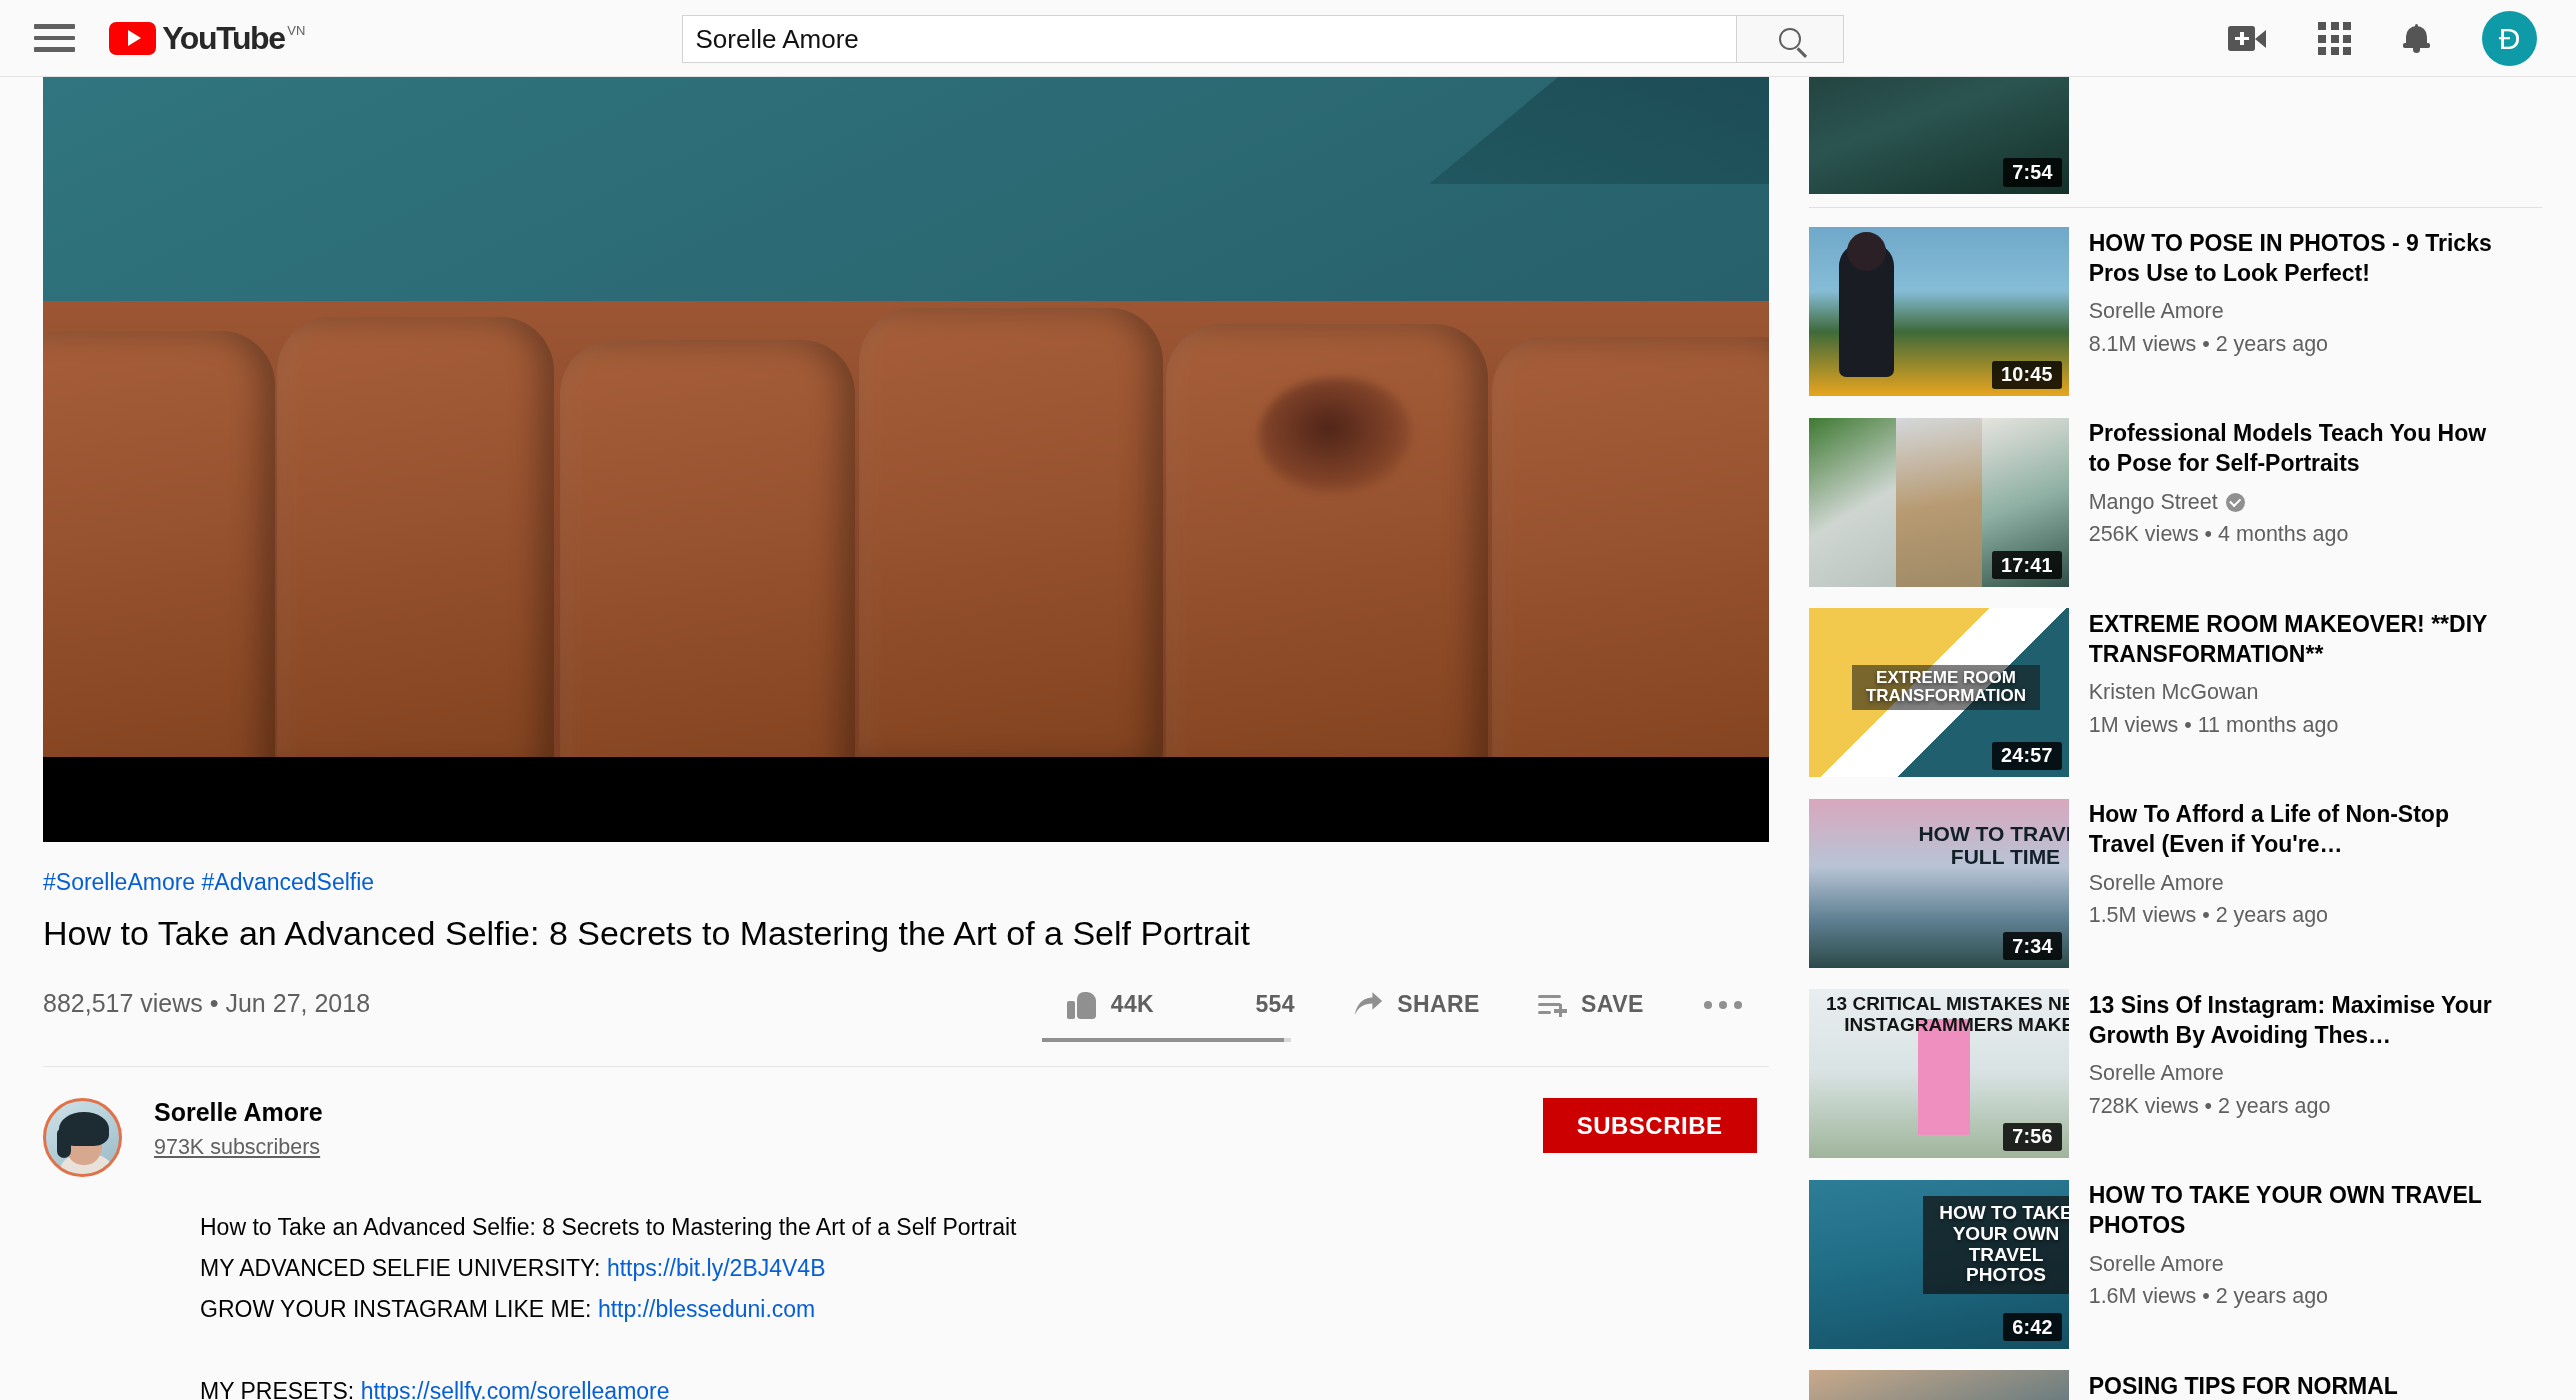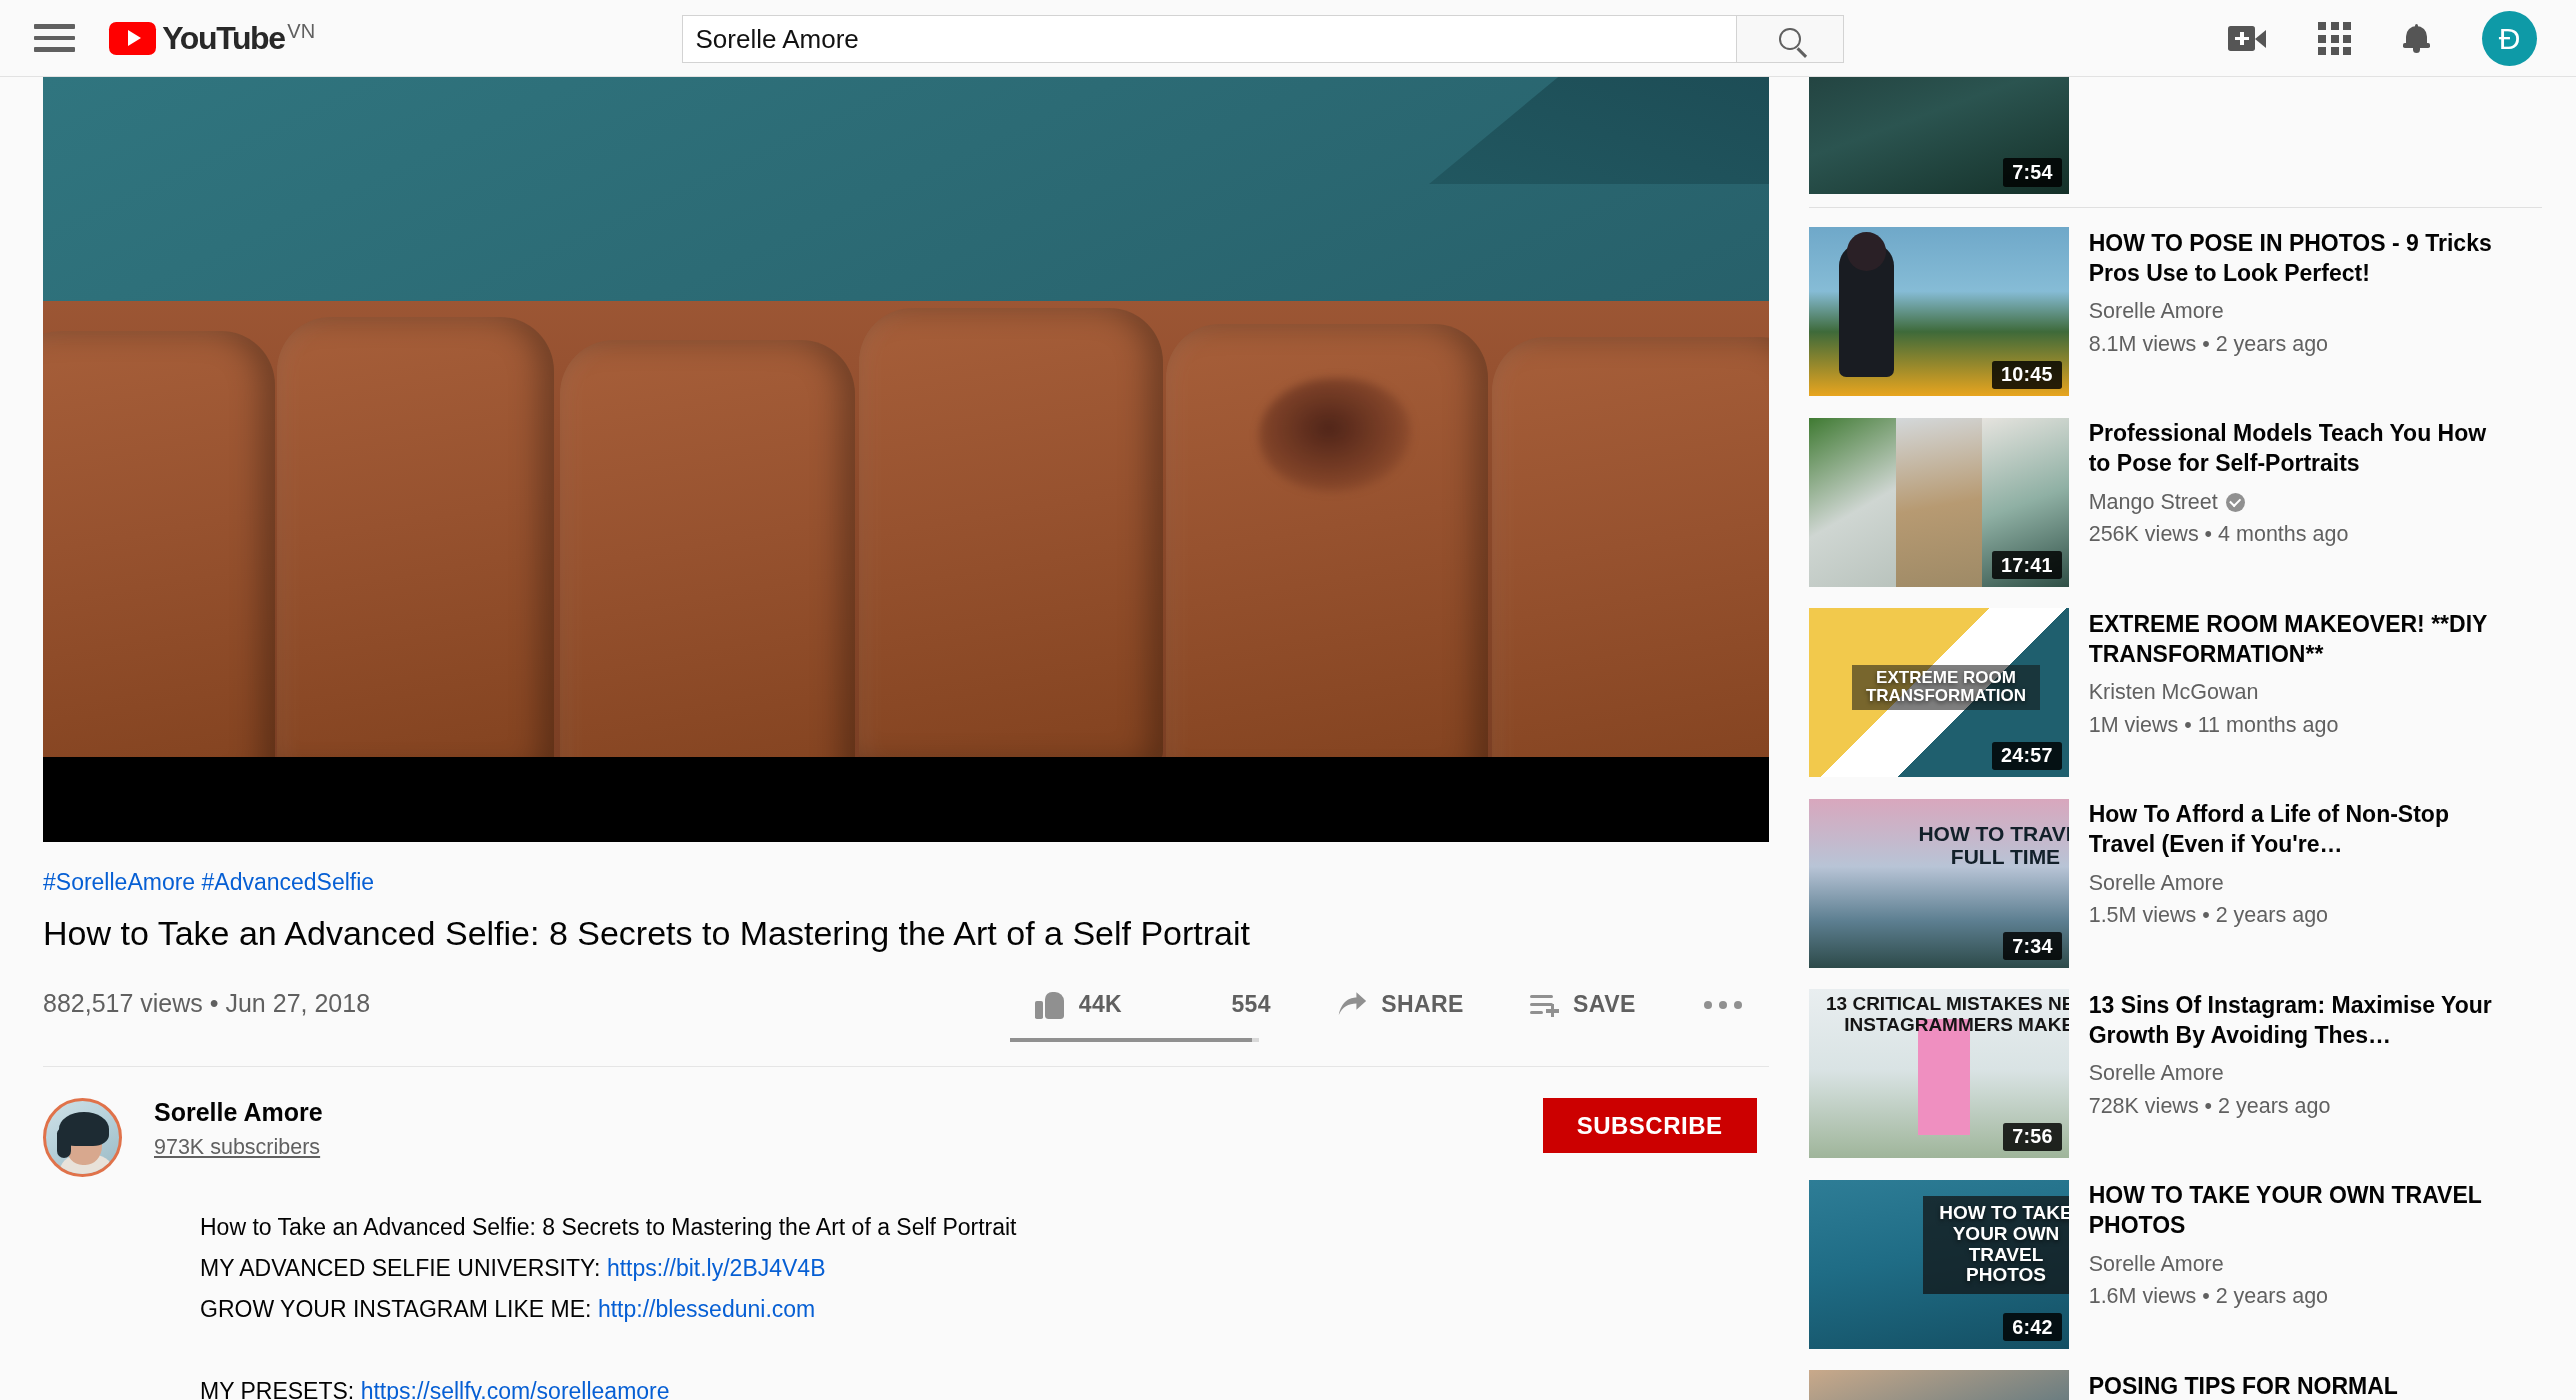--- a/index.html
+++ b/index.html
@@ -37,21 +37,21 @@
     content: ""; width: 0; height: 0;
     border-left: 13.4px solid #fff;
     border-top: 8px solid transparent;
     border-bottom: 8px solid transparent;
     margin-left: 3.6px;
   }
   .yt-word {
     font-size: 32px; font-weight: bold; letter-spacing: -1.4px;
     color: #282828; line-height: 33px;
   }
-  .yt-cc { font-size: 20px; color: #606060; margin-left: 2.7px; line-height: 18px; }
+  .yt-cc { font-size: 13px; color: #606060; margin-left: 2.7px; line-height: 18px; }
 
   .search-area {
     position: absolute; left: 682px; top: 15px;
     display: flex; height: 48px;
   }
   .search-box {
     width: 1055px; height: 48px;
     border: 0.9px solid #d3d3d3; background: #fff;
     display: flex; align-items: center; padding: 0 12.5px;
   }
@@ -156,21 +156,21 @@
   .vid-title {
     margin-top: 16px; font-size: 34px; color: #030303; font-weight: normal; line-height: 1.25;
   }
   .meta-row {
     margin-top: 25px; height: 63px;
     display: flex; align-items: flex-start; justify-content: space-between;
     position: relative;
   }
   .views-date { font-size: 25px; color: #606060; padding-top: 9px; }
 
-  .actions { display: flex; align-items: center; gap: 16px; position: relative; }
+  .actions { display: flex; align-items: center; gap: 8px; position: relative; }
   .act {
     display: flex; align-items: center; gap: 14.3px;
     padding: 0 25px; height: 50px; cursor: pointer; color: #606060;
     font-size: 23px; font-weight: bold; letter-spacing: 0.4px;
   }
   .thumb-up, .thumb-down {
     width: 29px; height: 29px; position: relative; flex: none;
   }
   .thumb-up .pad, .thumb-down .pad { position: absolute; background: #909090; }
   .thumb-up .stem { left: 0; top: 10.7px; width: 7.2px; height: 18px; border-radius: 1.8px; }

